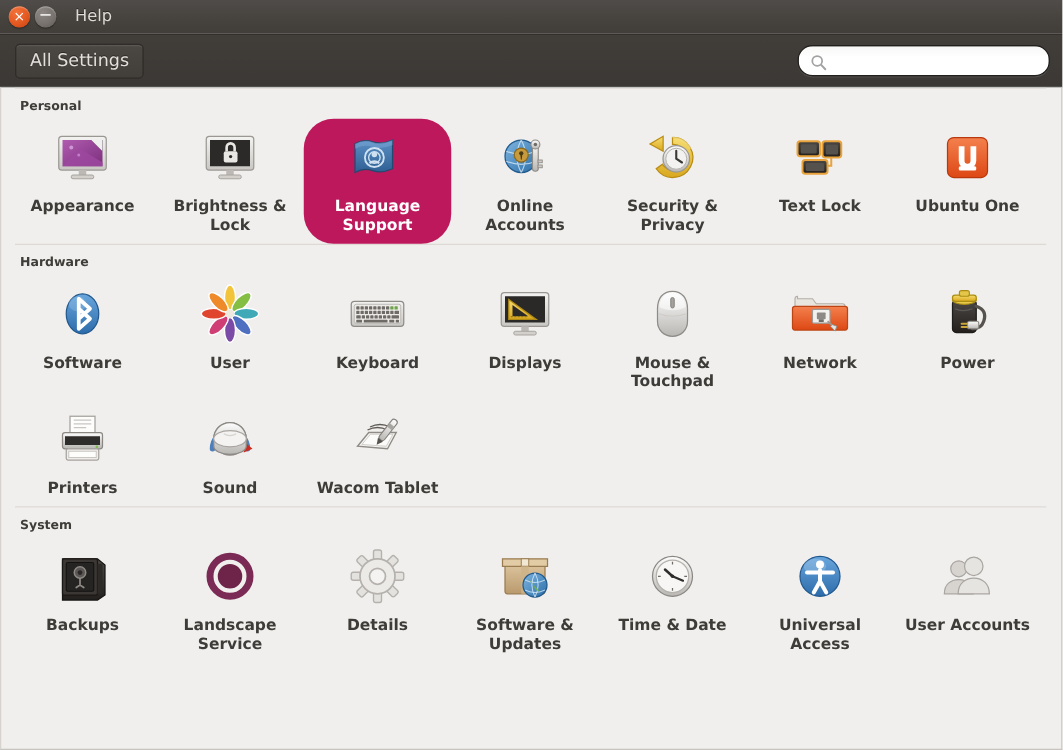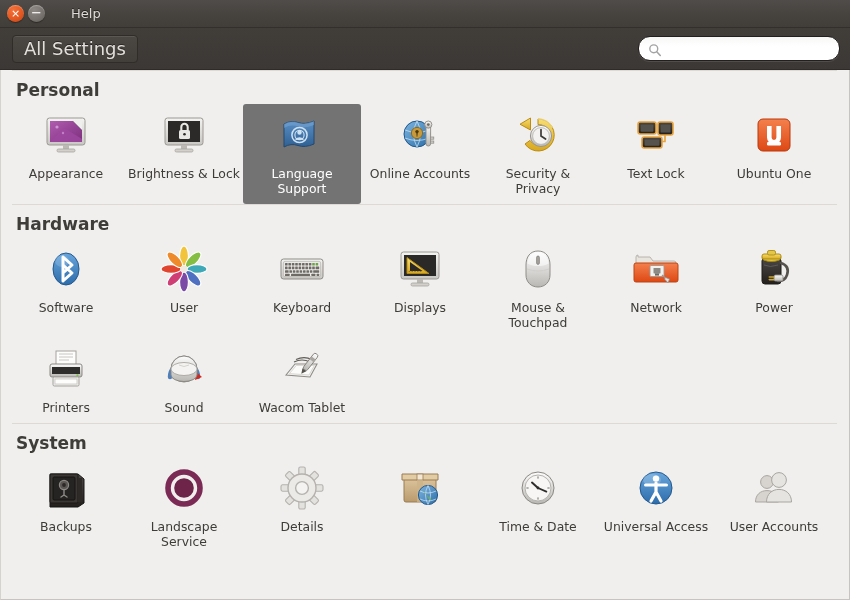--- a/index.html
+++ b/index.html
@@ -59,21 +59,21 @@
     text-align: center;
     font-family: "DejaVu Sans", sans-serif;
   }
   .winbtn.minimize .glyph {
     font-size: 13px;
     line-height: 15px;
   }
   .title-text {
     color: #dedbd7;
     font-size: 13px;
-    margin-left: 22px;
+    margin-left: 11px;
     text-shadow: 0 -1px 0 rgba(0,0,0,.5);
   }
 
   
   .toolbar {
     height: 42px;
     flex: 0 0 42px;
     background: linear-gradient(to bottom, #413d39 0%, #3c3835 100%);
     border-bottom: 1px solid #2e2b28;
     display: flex;
@@ -85,21 +85,21 @@
   .allsettings {
     height: 26px;
     padding: 0 11px;
     display: inline-flex;
     align-items: center;
     border-radius: 4px;
     background: linear-gradient(to bottom, #4b4743 0%, #423e3a 100%);
     border: 1px solid #2f2c29;
     box-shadow: inset 0 1px 0 rgba(255,255,255,.09);
     color: #e3e0dc;
-    font-size: 18px;
+    font-size: 14px;
     text-shadow: 0 -1px 0 rgba(0,0,0,.45);
     cursor: default;
   }
   .searchbox {
     width: 202px;
     height: 25px;
     border-radius: 12px;
     background: linear-gradient(to bottom, #f7f7f6 0%, #ffffff 40%);
     border: 1px solid #22201e;
     box-shadow: 0 1px 0 rgba(255,255,255,.10);
@@ -137,42 +137,44 @@
     overflow: hidden;
     padding: 0;
   }
   .section + .section { margin-top: 0; }
   .section-rule {
     height: 1px;
     background: #dddad6;
     margin: 0 12px 0 11px;
   }
   .section-title {
-    font-size: 17px;
+    font-size: 10px;
     font-weight: bold;
     color: #3f3d39;
     padding: 9px 0 4px 15px;
   }
   .grid {
     display: flex;
     flex-wrap: wrap;
     padding: 0 2px 0 6px;
+    font-weight: bold;
   }
   .tile {
     width: 118px;
     box-sizing: border-box;
     padding: 7px 3px 8px 3px;
     display: flex;
     flex-direction: column;
     align-items: center;
     border-radius: 3px;
     cursor: default;
   }
   .tile.selected {
-    background: #737373;
+    background: #be185d;
+    border-radius: 24px;
   }
   .tile .icon {
     width: 48px;
     height: 48px;
     display: block;
     margin-bottom: 7px;
   }
   .tile .label {
     font-size: 12.4px;
     line-height: 15px;
@@ -347,20 +349,21 @@
             <div class="tile">
               <span class="icon"><svg viewBox="0 0 48 48" width="48" height="48">
                   <use href="#ic-details-icon"></use>
                 </svg></span>
               <span class="label">Details</span>
             </div>
             <div class="tile">
               <span class="icon"><svg viewBox="0 0 48 48" width="48" height="48">
                   <use href="#ic-software-updates-icon"></use>
                 </svg></span>
+              <span class="label">Software &amp; Updates</span>
             </div>
             <div class="tile">
               <span class="icon"><svg viewBox="0 0 48 48" width="48" height="48">
                   <use href="#ic-time-date-icon"></use>
                 </svg></span>
               <span class="label">Time &amp; Date</span>
             </div>
             <div class="tile">
               <span class="icon"><svg viewBox="0 0 48 48" width="48" height="48">
                   <use href="#ic-universal-access-icon"></use>

